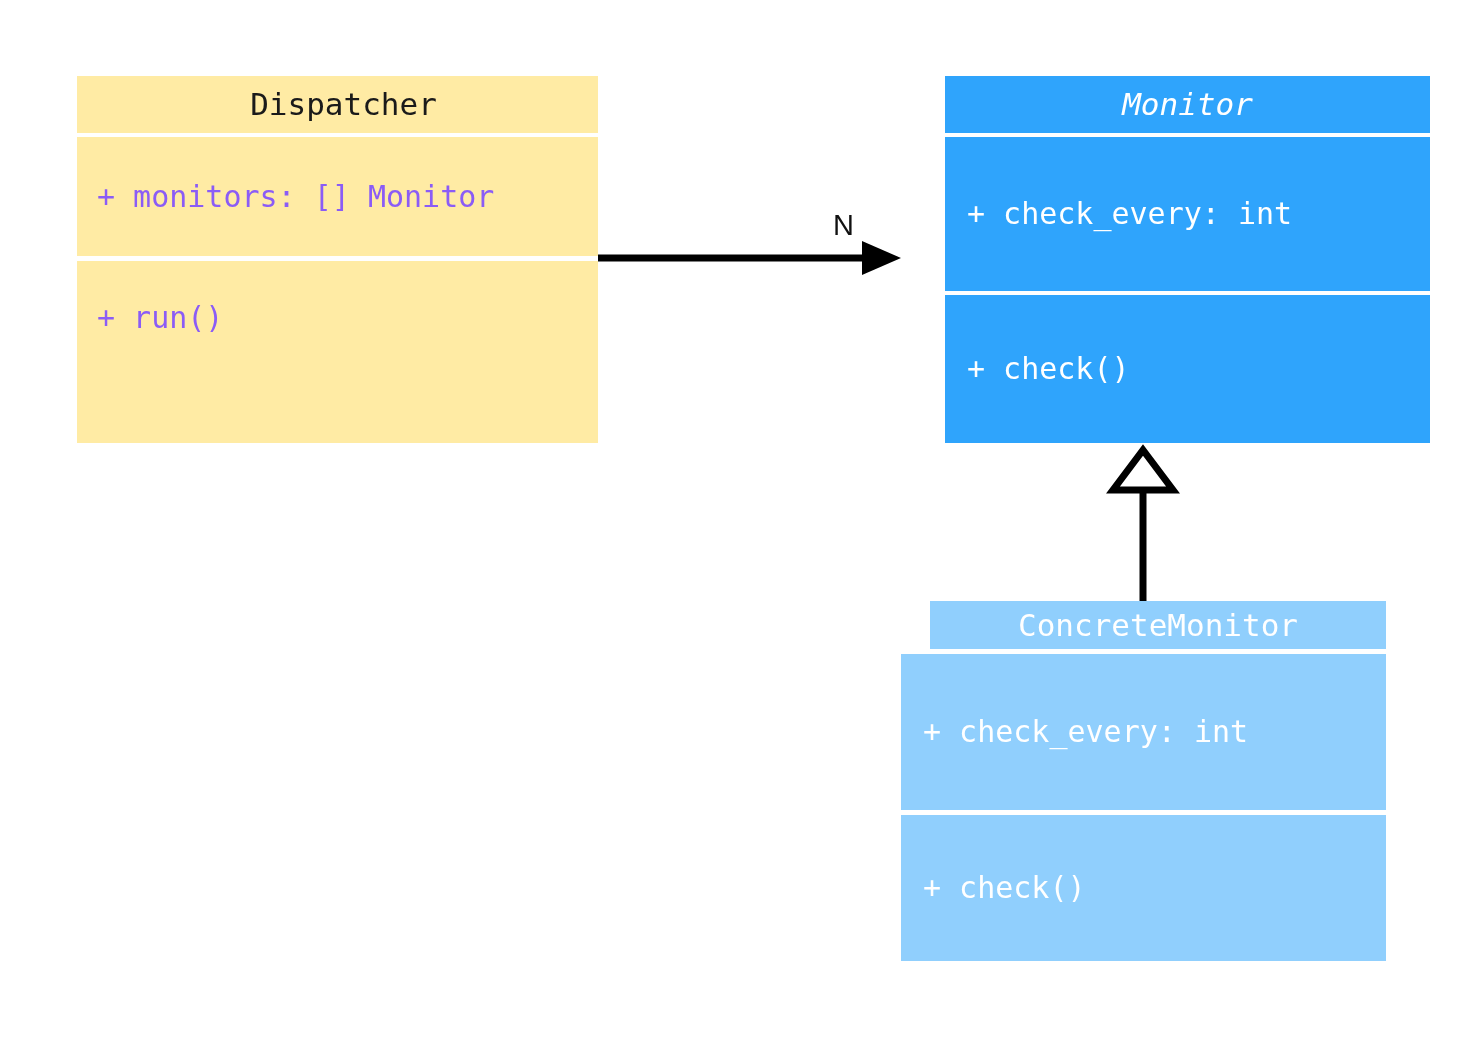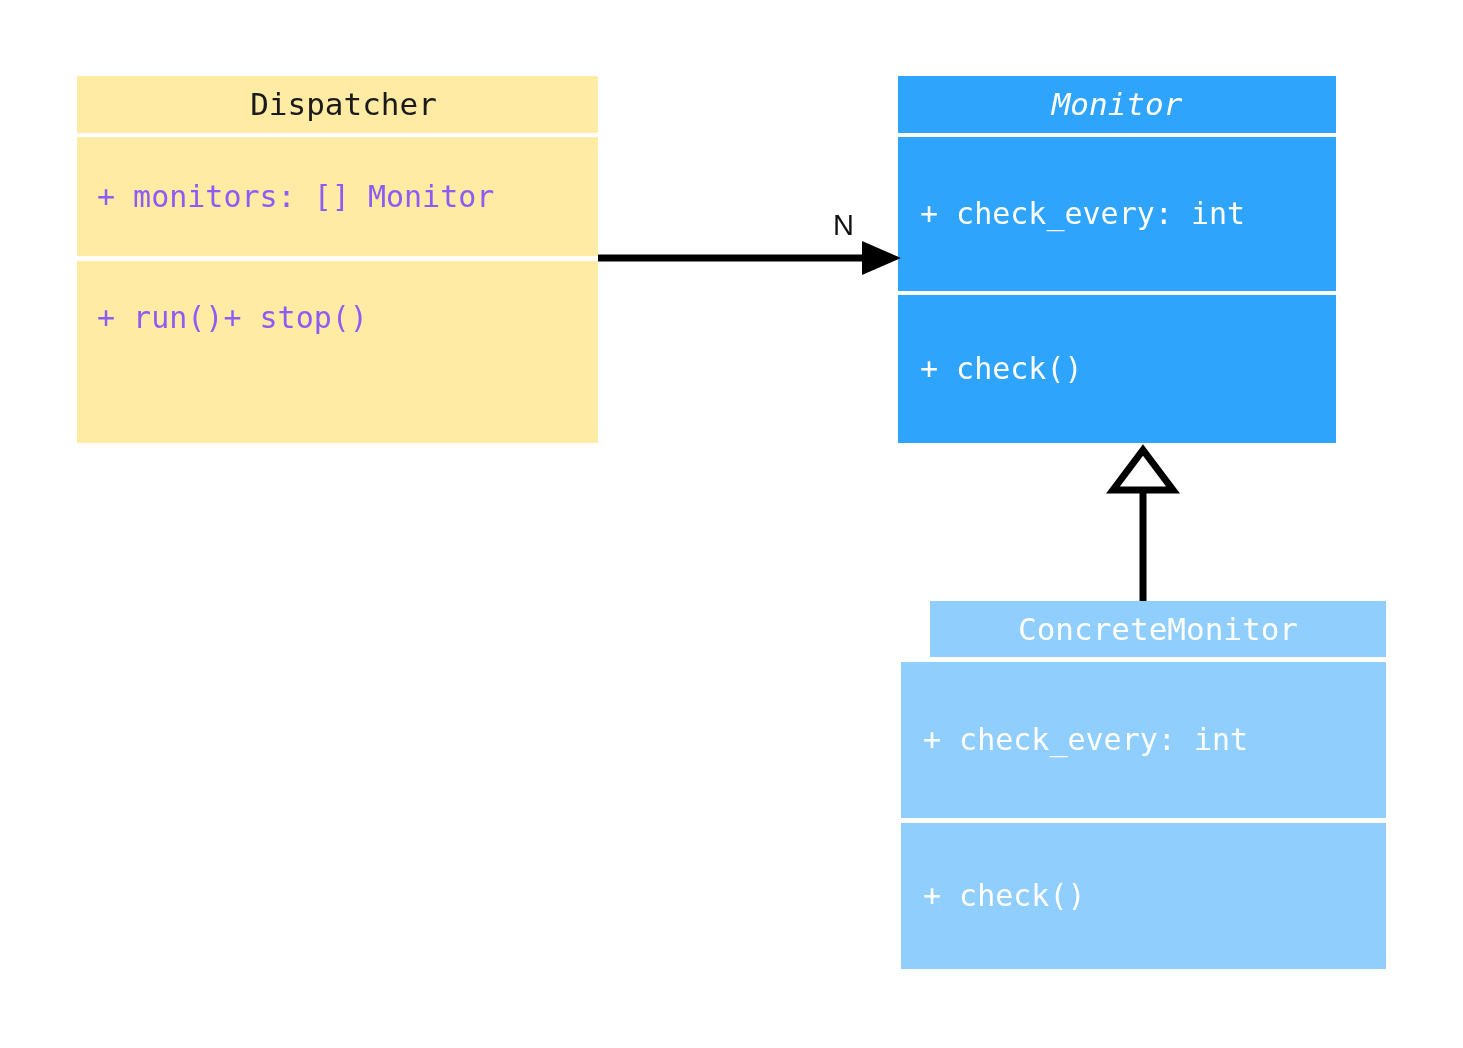--- a/index.html
+++ b/index.html
@@ -76,23 +76,23 @@
     height: 182px;
     display: flex;
     flex-direction: row;
     justify-content: flex-start;
     padding-left: 20px;
     padding-top: 40px;
   }
 
   
   #monitor {
-    left: 898px;
+    left: 945px;
     top: 76px;
-    width: 438px;
+    width: 485px;
     height: 367px;
   }
   #monitor .uml-compartment { background: #2fa4fc; }
   #monitor .uml-title { color: #ffffff; }
   #monitor .uml-member { color: #ffffff; }
   #monitor-header {
     height: 57px;
     display: flex;
     align-items: center;
     justify-content: center;
@@ -116,21 +116,21 @@
   #concrete-monitor {
     left: 901px;
     top: 601px;
     width: 485px;
     height: 368px;
   }
   #concrete-monitor .uml-compartment { background: #90cffd; }
   #concrete-monitor .uml-title { color: #ffffff; }
   #concrete-monitor .uml-member { color: #ffffff; }
   #concrete-header {
-    height: 56px;
+    height: 48px;
     display: flex;
     align-items: center;
     justify-content: center;
     margin-left: 29px;
   }
   #concrete-gap-1 { height: 5px; background: #ffffff !important; }
   #concrete-attrs {
     height: 156px;
     display: flex;
     align-items: center;
@@ -174,21 +174,20 @@
     <div class="uml-compartment" id="dispatcher-header">
       <div class="uml-title">Dispatcher</div>
     </div>
     <div class="uml-compartment" id="dispatcher-gap-1"></div>
     <div class="uml-compartment" id="dispatcher-attrs">
       <div class="uml-member">+ monitors: [] Monitor</div>
     </div>
     <div class="uml-compartment" id="dispatcher-gap-2"></div>
     <div class="uml-compartment" id="dispatcher-methods">
       <div class="uml-member">+ run()</div>
-      <div class="uml-member">+ stop()</div>
     </div>
   </div>
 
   <div class="uml-class" id="monitor">
     <div class="uml-compartment" id="monitor-header">
       <div class="uml-title abstract">Monitor</div>
     </div>
     <div class="uml-compartment" id="monitor-gap-1"></div>
     <div class="uml-compartment" id="monitor-attrs">
       <div class="uml-member">+ check_every: int</div>

